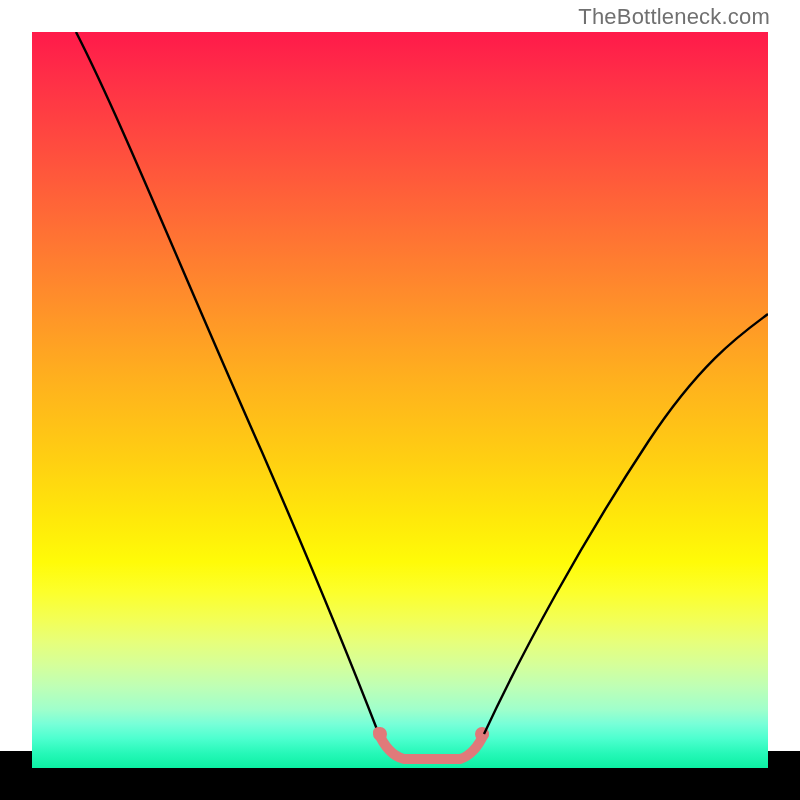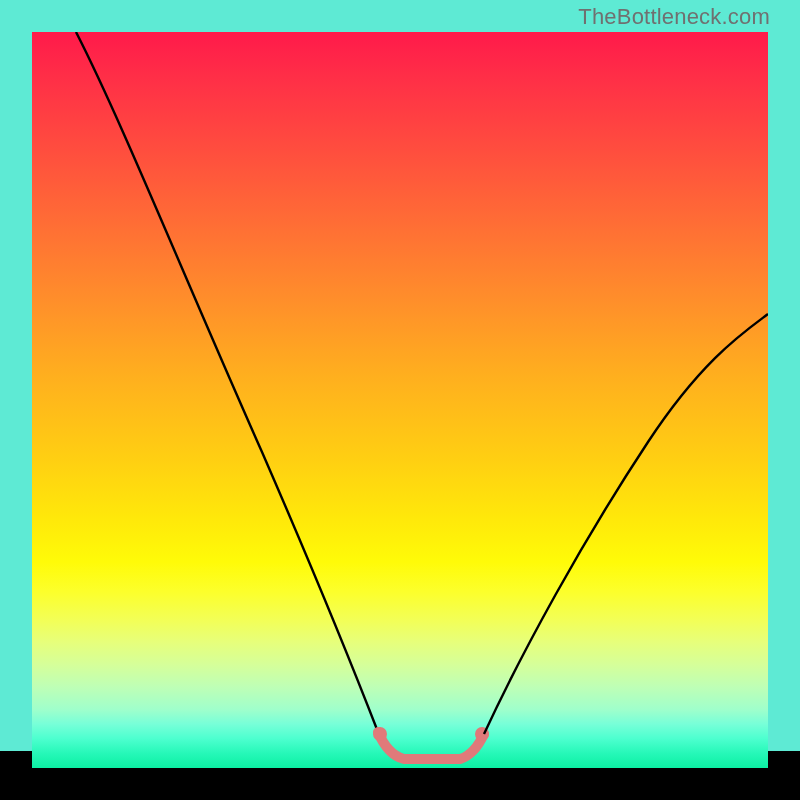--- a/index.html
+++ b/index.html
@@ -8,21 +8,21 @@
     width: 800px;
     height: 800px;
     overflow: hidden;
     background: #000;
     font-family: Arial, Helvetica, sans-serif;
   }
   .frame {
     position: relative;
     width: 800px;
     height: 751px;
-    background: #5eead4;
+    background: #ffffff;
   }
   .plot {
     position: absolute;
     left: 32px;
     top: 32px;
     width: 736px;
     height: 736px;
     overflow: hidden;
   }
   .gradient {

